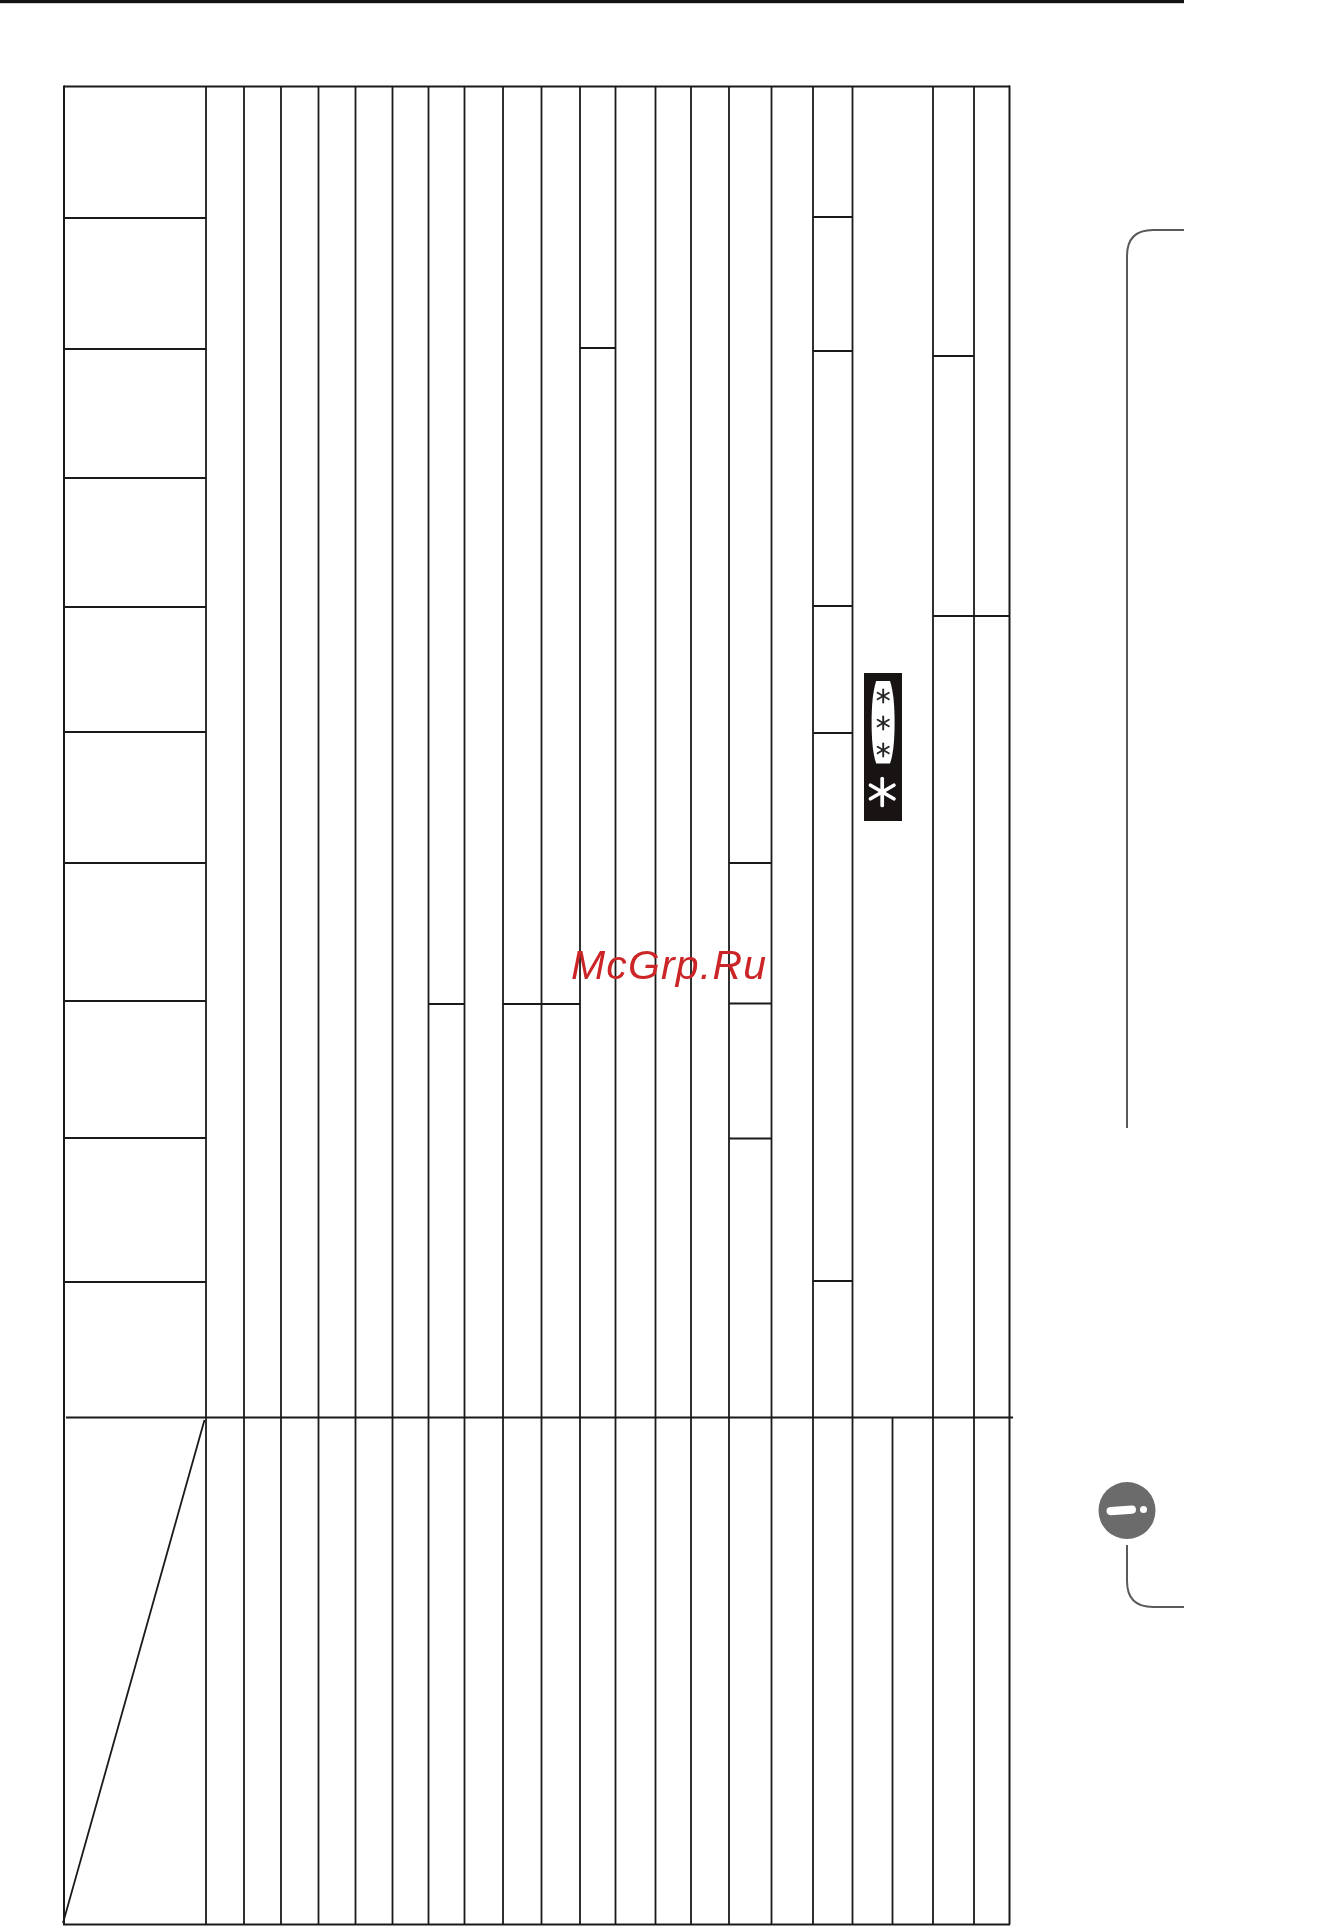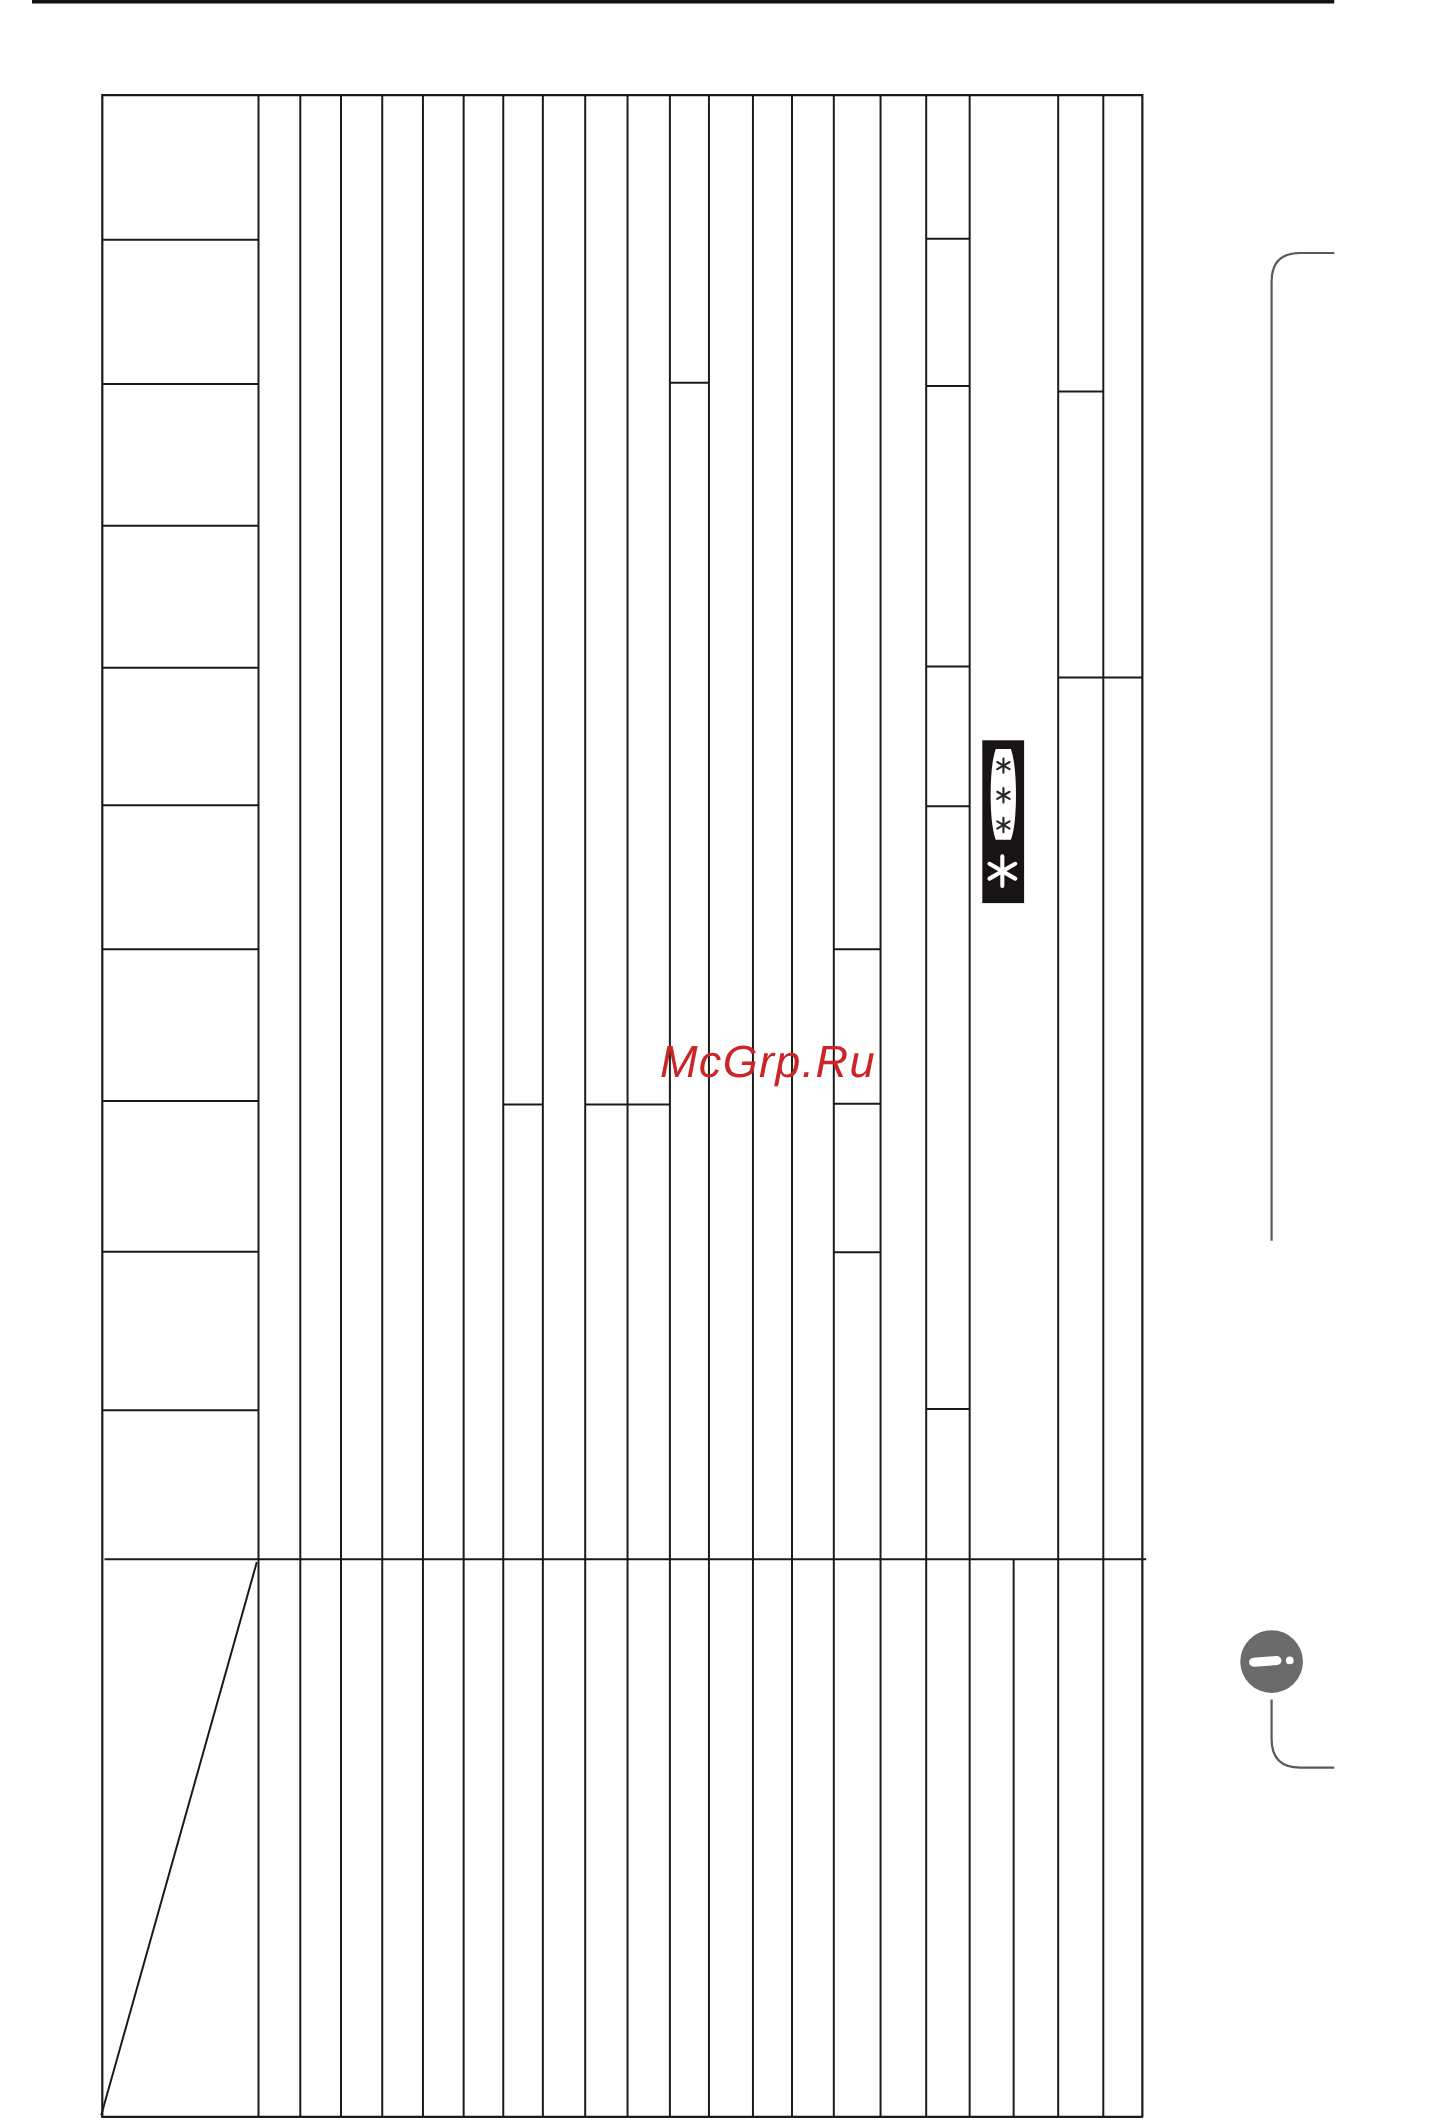--- a/index.html
+++ b/index.html
@@ -1,17 +1,17 @@
 <!DOCTYPE html>
 <html><head>
 <meta charset="utf-8">
 <style>
   html,body{margin:0;padding:0;background:#ffffff;}
   #page{position:relative;width:1184px;height:1928px;background:#ffffff;overflow:hidden;
-        font-family:"Liberation Sans", sans-serif;margin-left:29px;}
+        font-family:"Liberation Sans", sans-serif;}
   svg{position:absolute;left:0;top:0;}
 </style>
 </head>
 <body>
 <div id="page">
 <svg width="1324" height="1928" viewBox="0 0 1324 1928" fill="none">
 
   <rect x="0" y="0" width="1324" height="3.2" fill="#141414"></rect>
 
   <g stroke="#1a1a1a" stroke-width="2">

